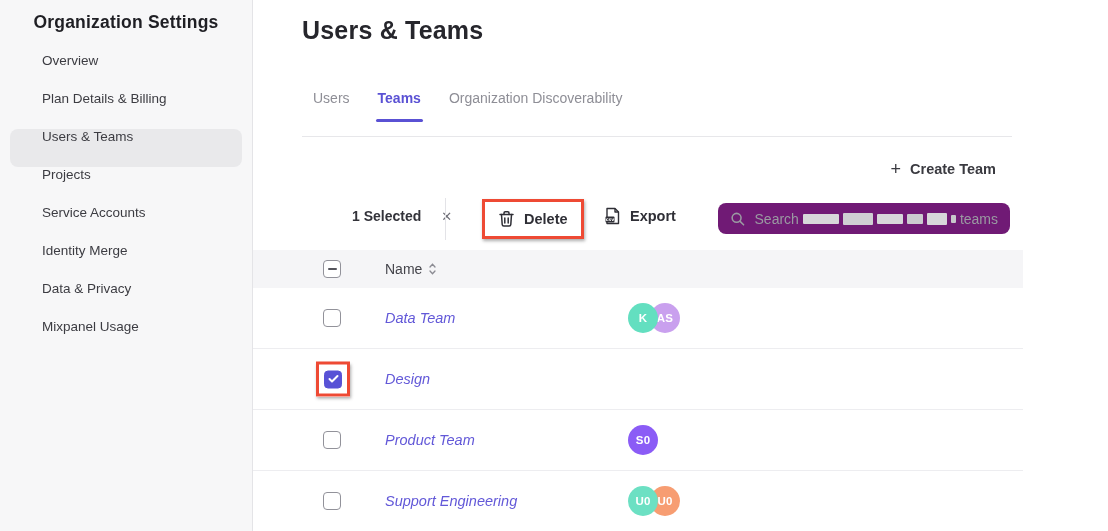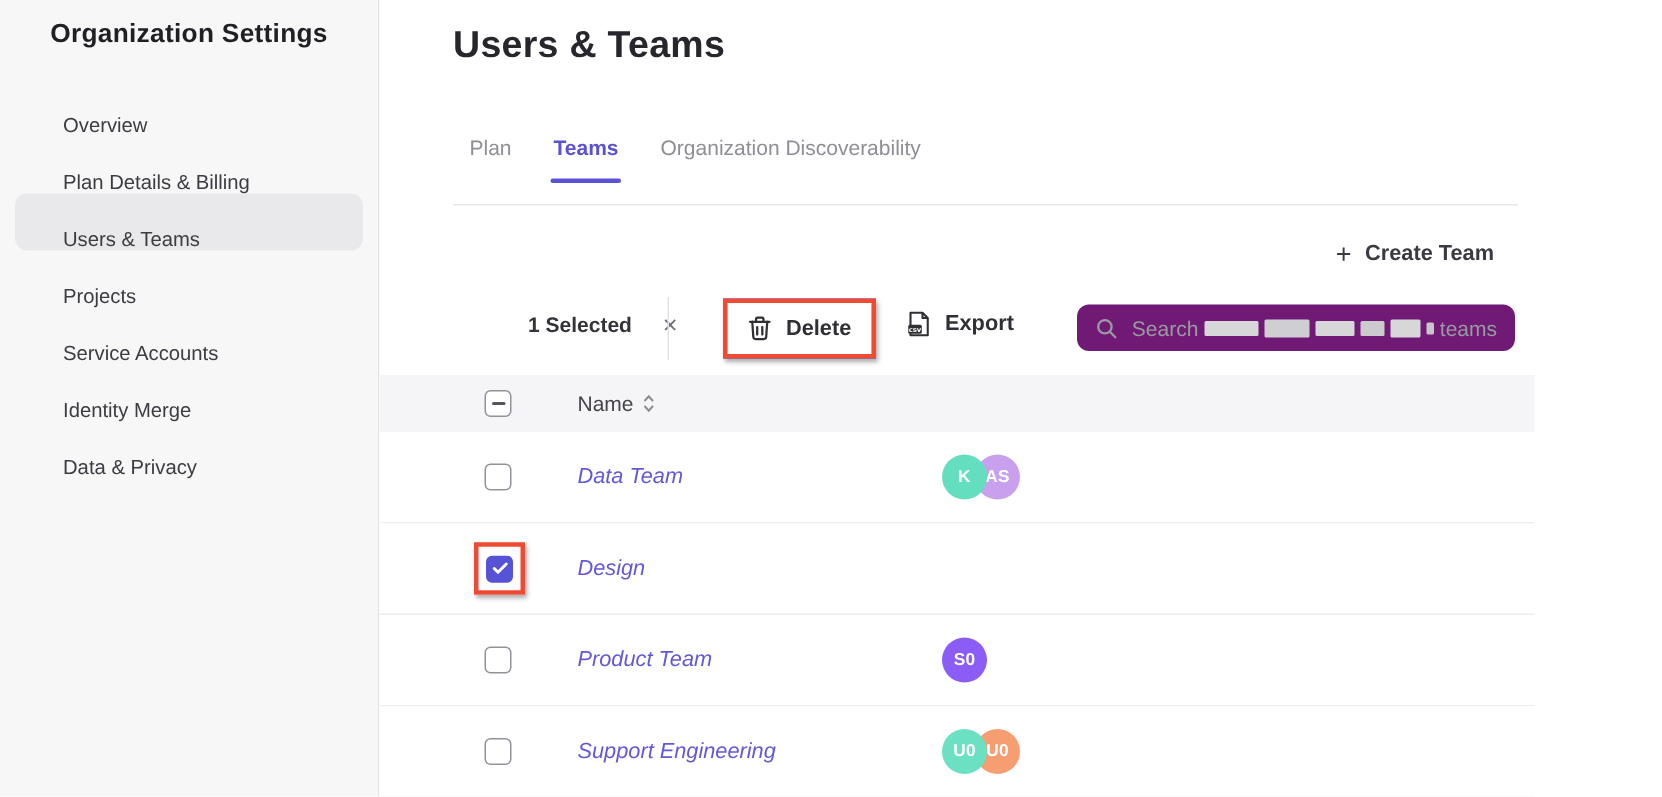--- a/index.html
+++ b/index.html
@@ -4,21 +4,21 @@
 <style>
   * { margin:0; padding:0; box-sizing:border-box; }
   html,body { width:1108px; height:531px; overflow:hidden; background:#fff;
     font-family:"Liberation Sans","DejaVu Sans",sans-serif; color:#2d2d33; }
   .app { display:flex; width:1023px; height:531px; }
 
   
   .sidebar { width:253px; height:100%; background:#f7f7f8; border-right:1px solid #e4e4e7; flex:0 0 auto; }
   .sidebar-title { font-size:17.5px; font-weight:700; color:#1f1f24; text-align:center; padding-top:12px; letter-spacing:.2px; }
   .side-nav { margin-top:20px; }
-  .side-item { height:38px; display:flex; align-items:flex-end; padding-left:32px; font-size:13.5px; color:#3c3c42; cursor:pointer; margin:0 10px; border-radius:8px; }
+  .side-item { height:38px; display:flex; align-items:flex-start; padding-left:32px; font-size:13.5px; color:#3c3c42; cursor:pointer; margin:0 10px; border-radius:8px; }
   .side-item.active { background:#e9e9eb; font-weight:400; }
 
   
   .main { position:relative; flex:1; height:100%; background:#fff; }
   .page-title { position:absolute; left:49px; top:16px; font-size:25px; font-weight:700; color:#26262c; letter-spacing:.2px; }
 
   .tabs { position:absolute; left:60px; top:90px; display:flex; gap:28px; }
   .tab { font-size:14px; font-weight:500; color:#8e8e96; padding-bottom:16px; position:relative; cursor:pointer; white-space:nowrap; }
   .tab.active { color:#5a51d4; font-weight:600; }
   .tab.active::after { content:""; position:absolute; left:-2px; right:-2px; bottom:0; height:3px; background:#5a51d4; border-radius:2px; }
@@ -82,28 +82,31 @@
         </div>
       <div class="side-item">
           <span>Service Accounts</span>
         </div>
       <div class="side-item">
           <span>Identity Merge</span>
         </div>
       <div class="side-item">
           <span>Data &amp; Privacy</span>
         </div>
+      <div class="side-item">
+          <span>Mixpanel Usage</span>
+        </div>
     </nav>
   </aside>
 
   <main class="main">
     <h1 class="page-title">Users &amp; Teams</h1>
 
     <div class="tabs">
-      <div class="tab">Plan</div>
+      <div class="tab">Users</div>
       <div class="tab active">Teams</div>
       <div class="tab">Organization Discoverability</div>
     </div>
     <div class="tabs-divider"></div>
 
     <div class="create-team">
       <span class="plus-icon">+</span>
       <span>Create Team</span>
     </div>
 

